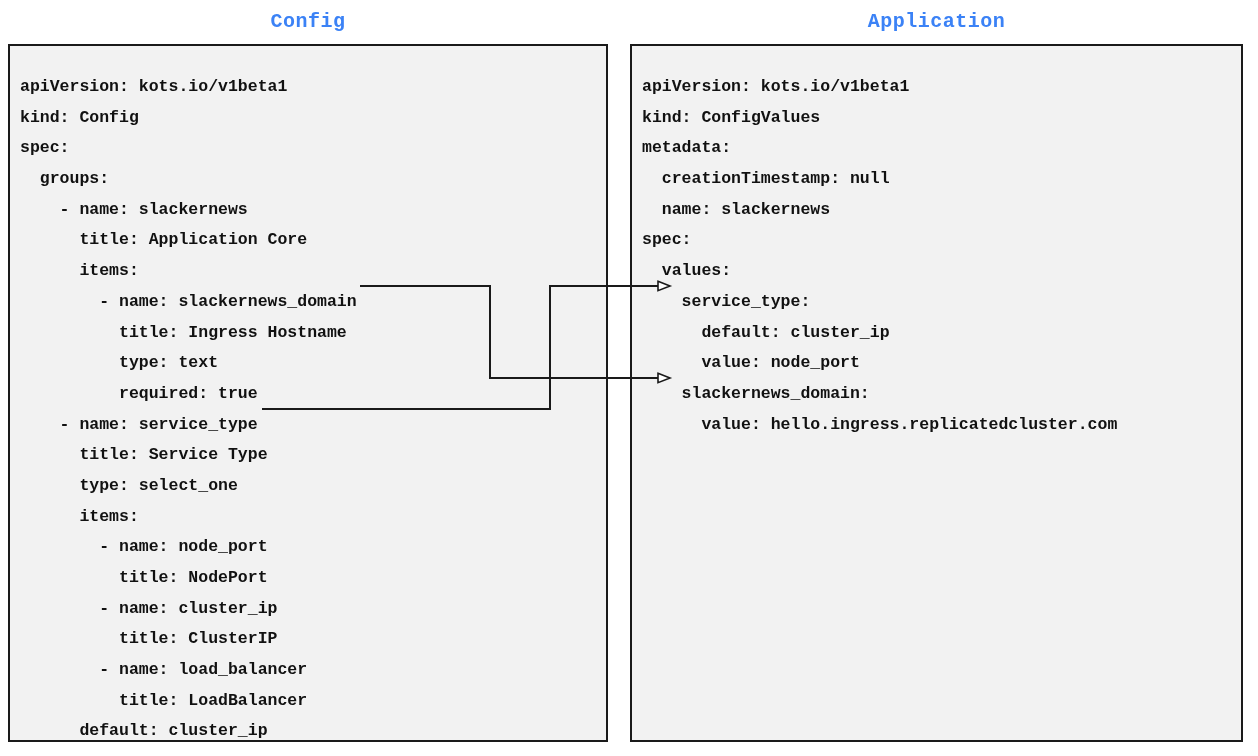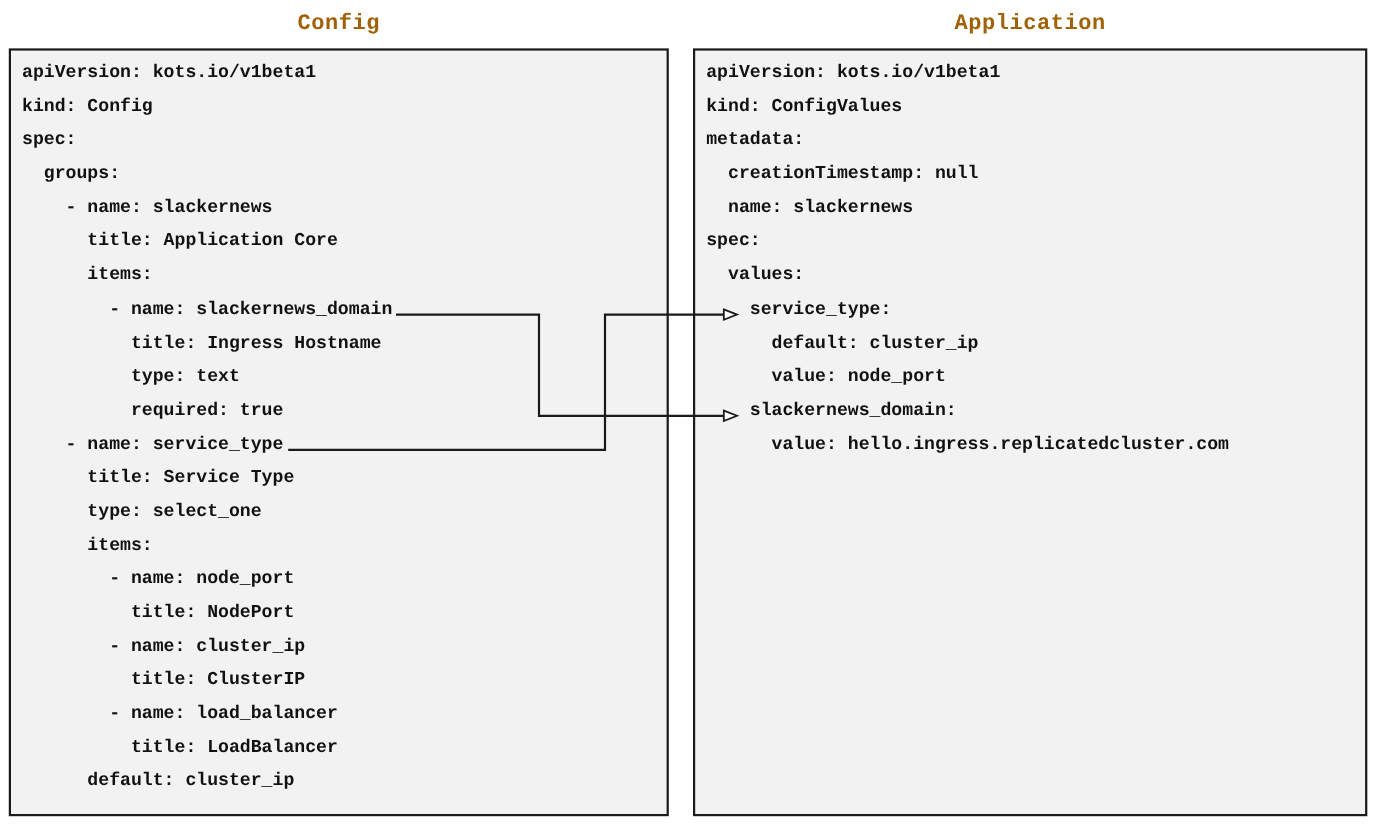--- a/index.html
+++ b/index.html
@@ -12,38 +12,38 @@
     width: 1258px;
     height: 756px;
     overflow: hidden;
     font-family: "Liberation Mono", "DejaVu Sans Mono", monospace;
   }
   .panel-title {
     position: absolute;
     top: 8px;
     text-align: center;
     font: 700 20px/28px "Liberation Mono", "DejaVu Sans Mono", monospace;
-    color: #a16207;
+    color: #3b82f6;
     letter-spacing: 0.5px;
   }
   .panel-title.left  { left: 8px;   width: 600px; }
   .panel-title.right { left: 630px; width: 613px; }
   .panel {
     position: absolute;
     top: 44px;
     height: 698px;
     background: #f2f2f2;
     border: 2px solid #1a1a1a;
     box-sizing: border-box;
   }
   .panel.left  { left: 8px;   width: 600px; }
   .panel.right { left: 630px; width: 613px; }
   .code {
     margin: 0;
-    padding: 5px 0 0 10px;
+    padding: 26px 0 0 10px;
     font: 700 16.5px/30.7px "Liberation Mono", "DejaVu Sans Mono", monospace;
     color: #111111;
   }
   .code-line {
     white-space: pre;
     height: 30.7px;
   }
   .connector-overlay {
     position: absolute;
     left: 0;

